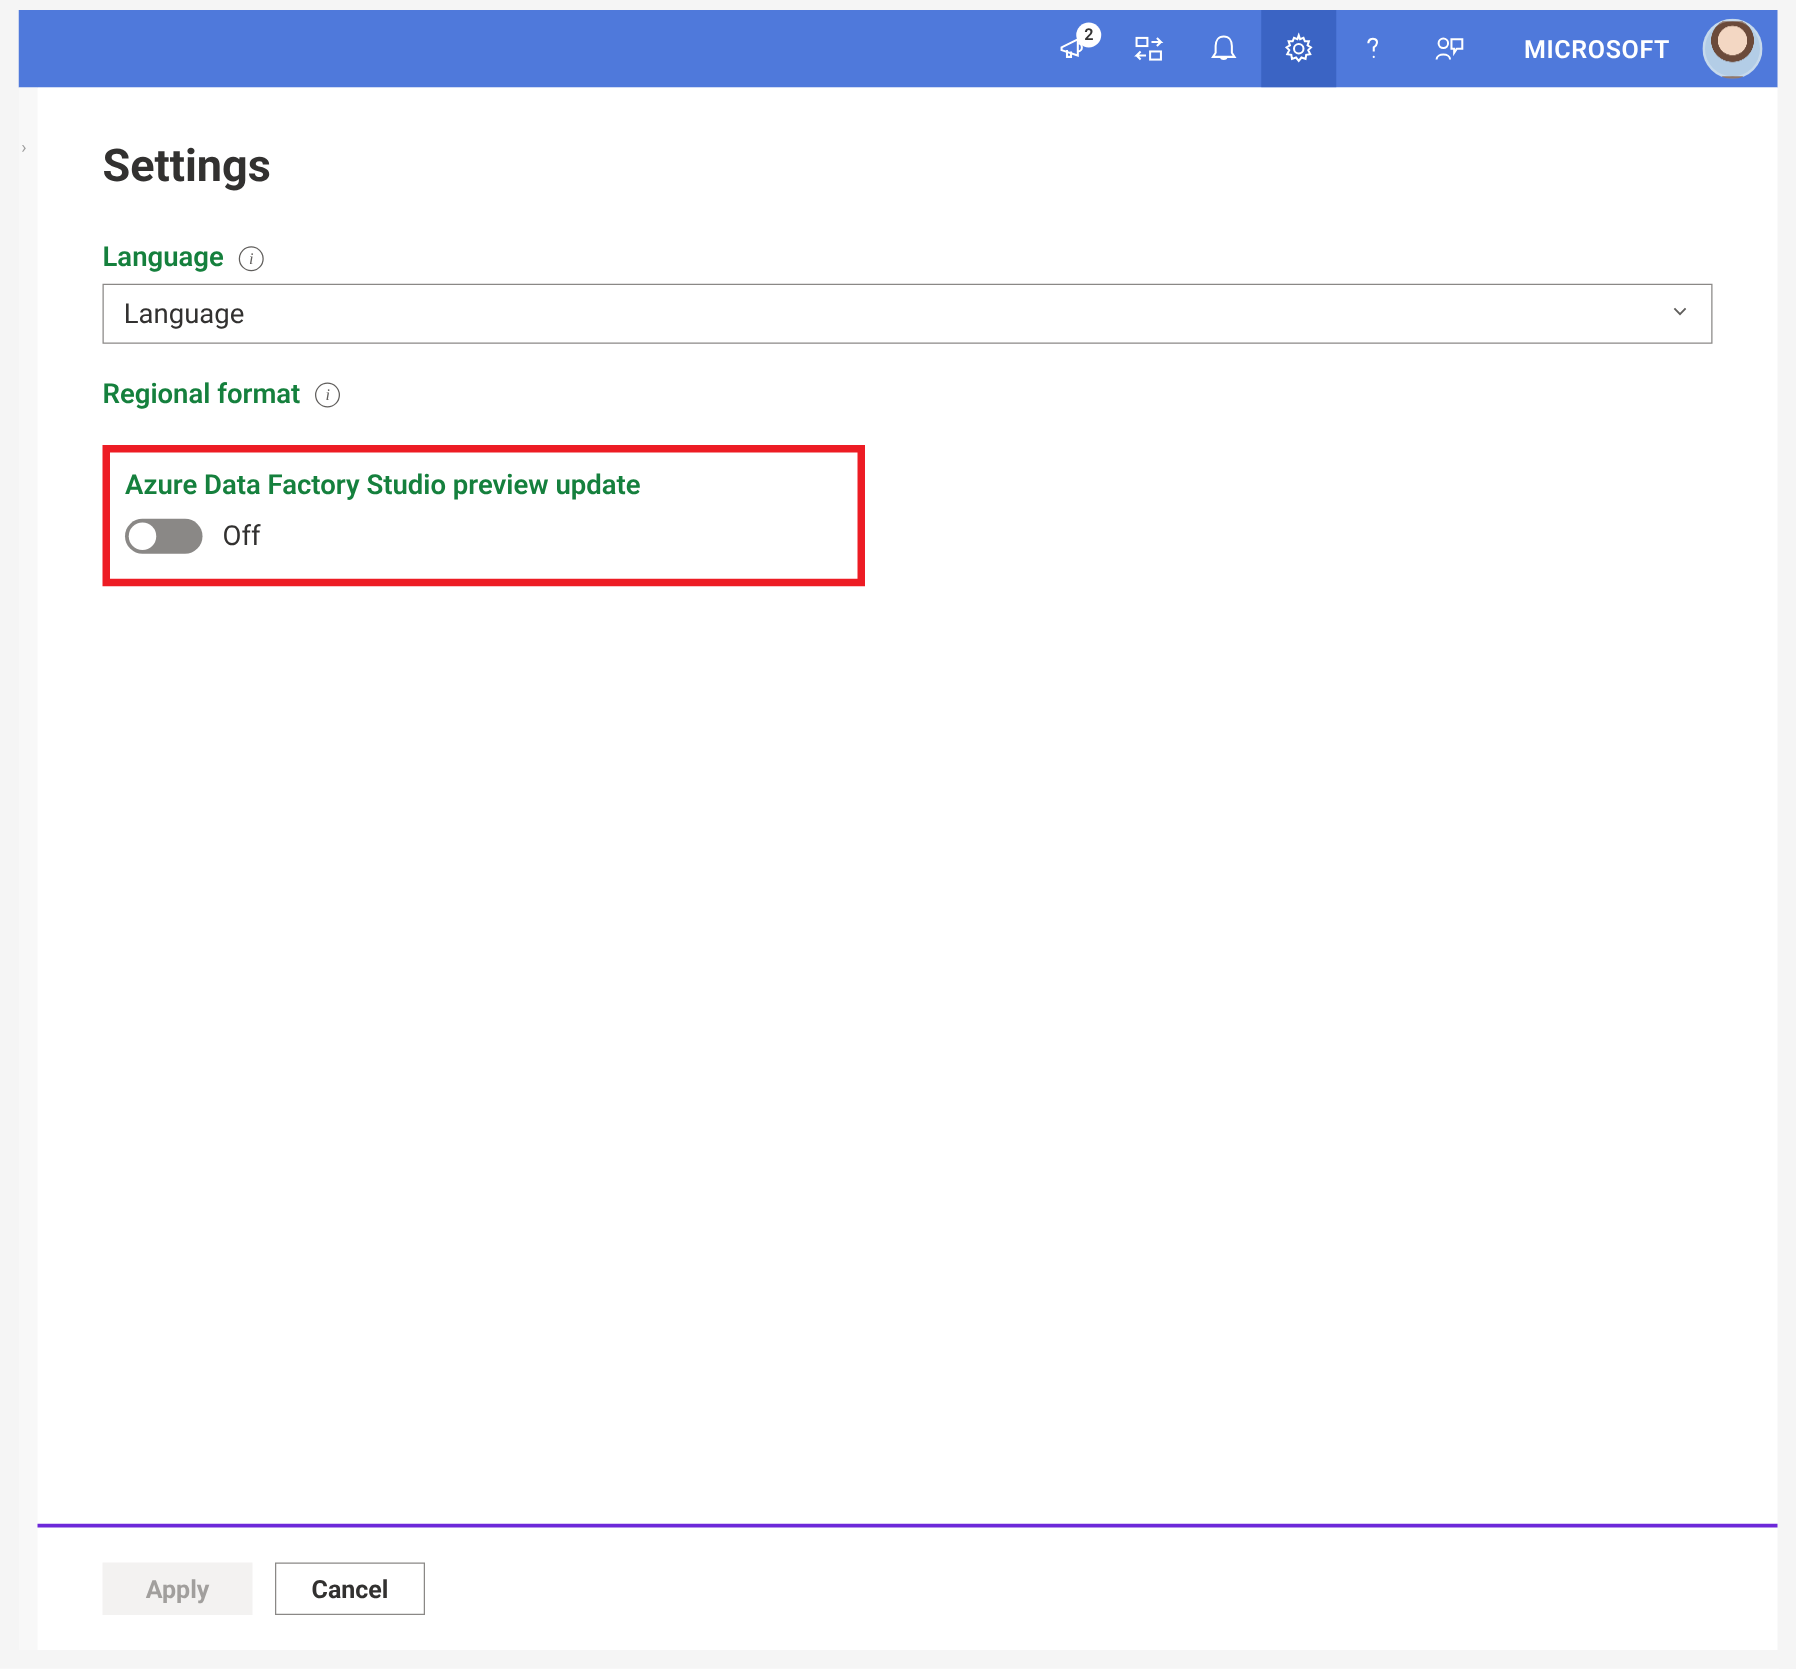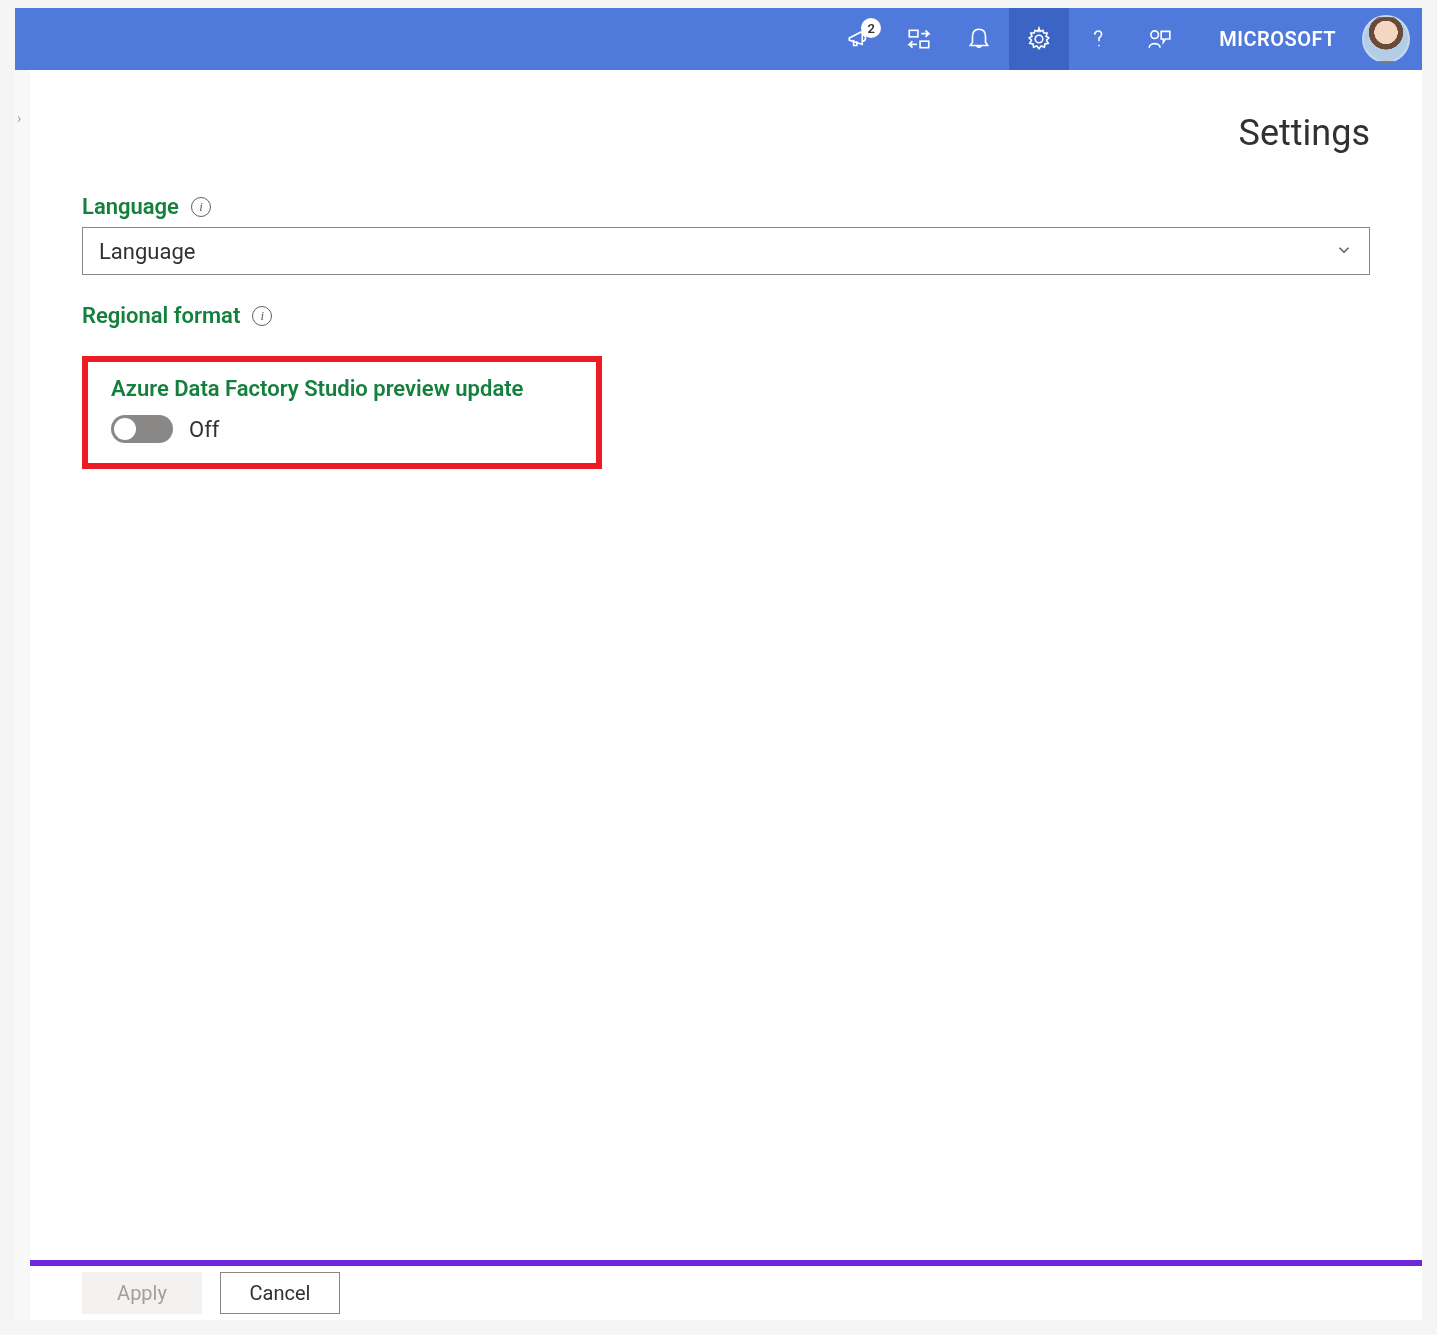--- a/index.html
+++ b/index.html
@@ -75,24 +75,23 @@
       left: 30px;
       right: 15px;
       bottom: 15px;
       background: #fff;
     }
     .panel-inner {
       padding: 42px 52px 0 52px;
     }
     .page-title {
       font-size: 36px;
-      font-weight: 400;
+      font-weight: 700;
       color: #323130;
       margin-bottom: 40px;
-      text-align: right;
     }
     .field-block { margin-bottom: 28px; }
     .label-row {
       display: flex;
       align-items: center;
       gap: 12px;
       margin-bottom: 8px;
     }
     .field-label {
       font-size: 22px;
@@ -118,23 +117,23 @@
       justify-content: space-between;
       padding: 0 16px;
       font-size: 22px;
       color: #323130;
       background: #fff;
       cursor: pointer;
     }
     .select-box .chevron svg { width: 18px; height: 18px; stroke: #605e5c; stroke-width: 2; fill: none; }
     .highlight-box {
       border: 6px solid #ed1c24;
-      padding: 14px 12px 20px 23px;
+      padding: 14px 12px 20px 12px;
       margin-top: 16px;
-      width: 520px;
+      width: 610px;
     }
     .toggle-row {
       display: flex;
       align-items: center;
       gap: 16px;
       margin-top: 14px;
     }
     .toggle {
       width: 62px;
       height: 28px;
@@ -149,24 +148,25 @@
       top: 3px;
       width: 22px;
       height: 22px;
       background: #fff;
       border-radius: 50%;
     }
     .toggle-label { font-size: 22px; color: #323130; }
     .footer {
       position: absolute;
       left: 0; right: 0; bottom: 0;
-      border-top: 6px solid #6d28d9;
-      padding: 6px 52px;
+      border-top: 3px solid #6d28d9;
+      padding: 28px 52px;
       display: flex;
       gap: 18px;
+      font-weight: bold;
     }
     .btn {
       height: 42px;
       min-width: 120px;
       padding: 0 26px;
       font-size: 20px;
       display: flex;
       align-items: center;
       justify-content: center;
       cursor: pointer;

